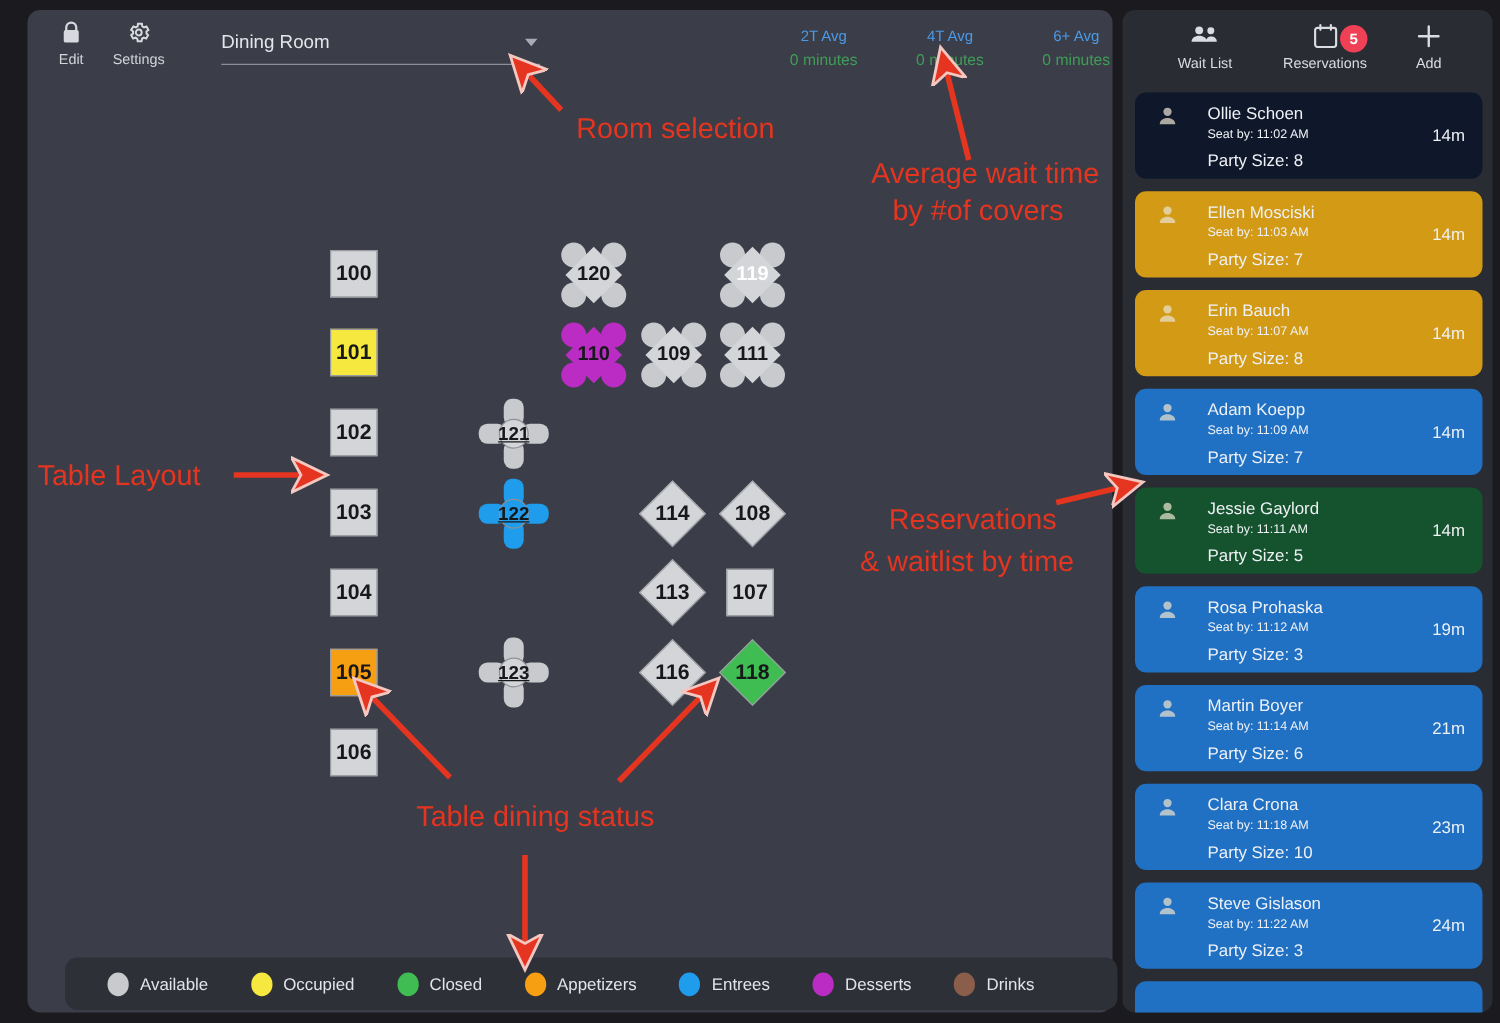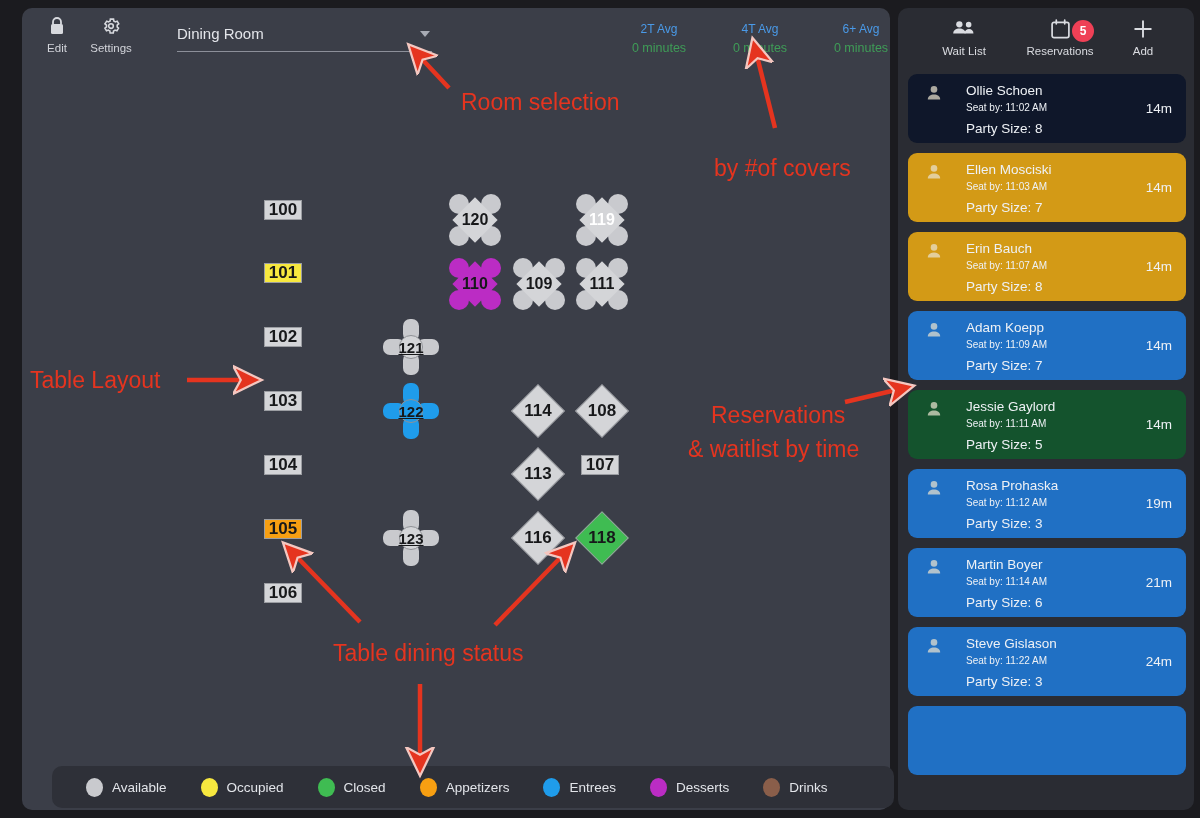--- a/index.html
+++ b/index.html
@@ -43,21 +43,21 @@
   .avg-stat .val { font-size:12.5px; color:#3f9d57; display:block; margin-top:5px; }
   #avg-2t { left:582px; }
   #avg-4t { left:683px; }
   #avg-6p { left:784px; }
 
   
   .floor { position:absolute; left:0; top:58px; width:868px; height:690px; }
   .table-obj { position:absolute; }
 
   .t-square {
-    width:38px; height:20px; background:#d4d5d8; border:1px solid #9b9da2;
+    width:38px; height:38px; background:#d4d5d8; border:1px solid #9b9da2;
     display:flex; align-items:center; justify-content:center;
     font-size:17px; font-weight:bold; color:#17181a;
     cursor:pointer;
   }
   .t-diamond-wrap { width:52px; height:52px; position:relative; cursor:pointer; }
   .t-diamond {
     position:absolute; left:7px; top:7px; width:38px; height:38px;
     background:#d4d5d8; border:1px solid #9b9da2; transform:rotate(45deg);
   }
   .t-diamond-lbl {
@@ -464,20 +464,30 @@
         </div>
         <div class="res-card" style="background: rgb(32, 112, 196);">
           <span class="person-icon"><svg width="16" height="17" viewBox="0 0 16 17" aria-hidden="true">
               <circle cx="8" cy="4.4" r="3.3" fill="#e9e2cf" opacity="0.72"></circle>
               <path d="M1.8 14.4c0-3.2 2.8-5 6.2-5s6.2 1.8 6.2 5z" fill="#e9e2cf" opacity="0.72"></path>
             </svg></span>
           <div class="rc-name">Martin Boyer</div>
           <div class="rc-wait">21m</div>
           <div class="rc-seat">Seat by: 11:14 AM</div>
           <div class="rc-size">Party Size: 6</div>
+        </div>
+        <div class="res-card" style="background: rgb(32, 112, 196);">
+          <span class="person-icon"><svg width="16" height="17" viewBox="0 0 16 17" aria-hidden="true">
+              <circle cx="8" cy="4.4" r="3.3" fill="#e9e2cf" opacity="0.72"></circle>
+              <path d="M1.8 14.4c0-3.2 2.8-5 6.2-5s6.2 1.8 6.2 5z" fill="#e9e2cf" opacity="0.72"></path>
+            </svg></span>
+          <div class="rc-name">Clara Crona</div>
+          <div class="rc-wait">23m</div>
+          <div class="rc-seat">Seat by: 11:18 AM</div>
+          <div class="rc-size">Party Size: 10</div>
         </div>
         <div class="res-card" style="background: rgb(32, 112, 196);">
           <span class="person-icon"><svg width="16" height="17" viewBox="0 0 16 17" aria-hidden="true">
               <circle cx="8" cy="4.4" r="3.3" fill="#e9e2cf" opacity="0.72"></circle>
               <path d="M1.8 14.4c0-3.2 2.8-5 6.2-5s6.2 1.8 6.2 5z" fill="#e9e2cf" opacity="0.72"></path>
             </svg></span>
           <div class="rc-name">Steve Gislason</div>
           <div class="rc-wait">24m</div>
           <div class="rc-seat">Seat by: 11:22 AM</div>
           <div class="rc-size">Party Size: 3</div>
@@ -500,19 +510,20 @@
     <line x1="449" y1="88" x2="421" y2="58" stroke="#e5341f" stroke-width="4.5" marker-end="url(#ah)"></line>
     <line x1="775" y1="128" x2="757" y2="56" stroke="#e5341f" stroke-width="4.5" marker-end="url(#ah)"></line>
     <line x1="187" y1="380" x2="243" y2="380" stroke="#e5341f" stroke-width="4.5" marker-end="url(#ah)"></line>
     <line x1="845" y1="402" x2="896" y2="390" stroke="#e5341f" stroke-width="4.5" marker-end="url(#ah)"></line>
     <line x1="360" y1="622" x2="296" y2="556" stroke="#e5341f" stroke-width="4.5" marker-end="url(#ah)"></line>
     <line x1="495" y1="625" x2="562" y2="556" stroke="#e5341f" stroke-width="4.5" marker-end="url(#ah)"></line>
     <line x1="420" y1="684" x2="420" y2="757" stroke="#e5341f" stroke-width="4.5" marker-end="url(#ah)"></line>
   </svg>
 
   <div class="anno" style="left:461px; top:89px;">Room selection</div>
+  <div class="anno" style="left:697px; top:125px;">Average wait time</div>
   <div class="anno" style="left:714px; top:155px;">by #of covers</div>
   <div class="anno" style="left:30px;  top:367px;">Table Layout</div>
   <div class="anno" style="left:711px; top:402px;">Reservations</div>
   <div class="anno" style="left:688px; top:436px;">&amp; waitlist by time</div>
   <div class="anno" style="left:333px; top:640px;">Table dining status</div>
 
 </div>
 
 </body></html>

